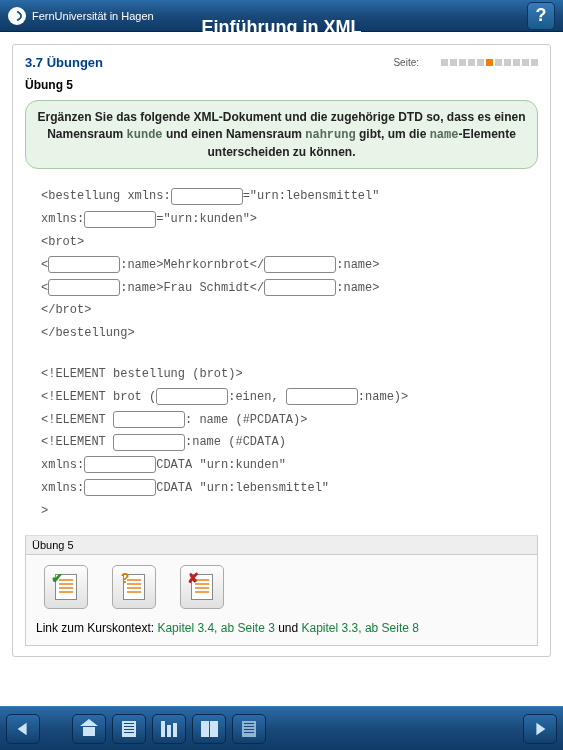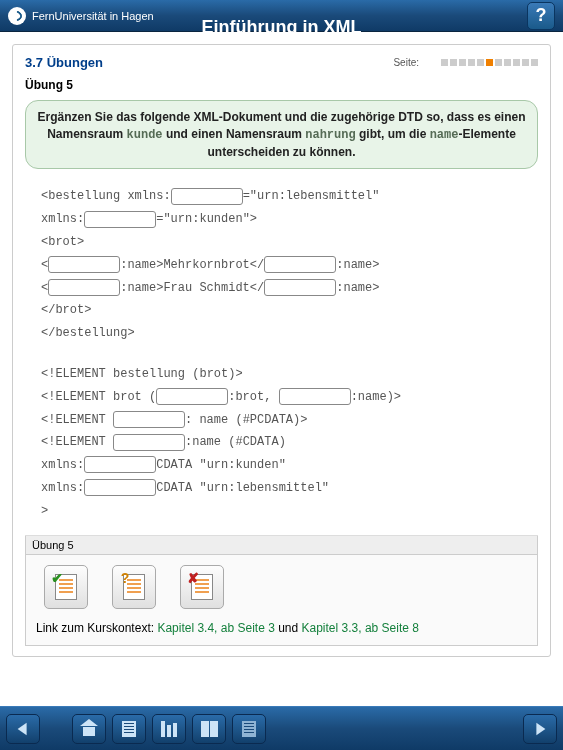--- a/index.html
+++ b/index.html
@@ -191,21 +191,21 @@
     <div class="code-area">
       <div class="code-line"><span>&lt;bestellung xmlns:</span><input style=""><span>="urn:lebensmittel"</span></div>
       <div class="code-line"><span>  xmlns:</span><input style=""><span>="urn:kunden"&gt;</span></div>
       <div class="code-line"><span>  &lt;brot&gt;</span></div>
       <div class="code-line"><span>    &lt;</span><input style=""><span>:name&gt;Mehrkornbrot&lt;/</span><input style=""><span>:name&gt;</span></div>
       <div class="code-line"><span>    &lt;</span><input style=""><span>:name&gt;Frau Schmidt&lt;/</span><input style=""><span>:name&gt;</span></div>
       <div class="code-line"><span>  &lt;/brot&gt;</span></div>
       <div class="code-line"><span>&lt;/bestellung&gt;</span></div>
       <div class="code-gap"></div>
       <div class="code-line"><span>&lt;!ELEMENT bestellung (brot)&gt;</span></div>
-      <div class="code-line"><span>&lt;!ELEMENT brot (</span><input style=""><span>:brot, </span><input style=""><span>:name)&gt;</span></div>
+      <div class="code-line"><span>&lt;!ELEMENT brot (</span><input style=""><span>:einen, </span><input style=""><span>:name)&gt;</span></div>
       <div class="code-line"><span>&lt;!ELEMENT </span><input style=""><span>: name (#PCDATA)&gt;</span></div>
       <div class="code-line"><span>&lt;!ELEMENT </span><input style=""><span>:name (#CDATA)</span></div>
       <div class="code-line"><span>  xmlns:</span><input style=""><span>CDATA "urn:kunden"</span></div>
       <div class="code-line"><span>  xmlns:</span><input style=""><span>CDATA "urn:lebensmittel"</span></div>
       <div class="code-line"><span>&gt;</span></div>
     </div>
 
     <div class="footer-section">
       <div class="footer-header">Übung 5</div>
       <div class="footer-body">

